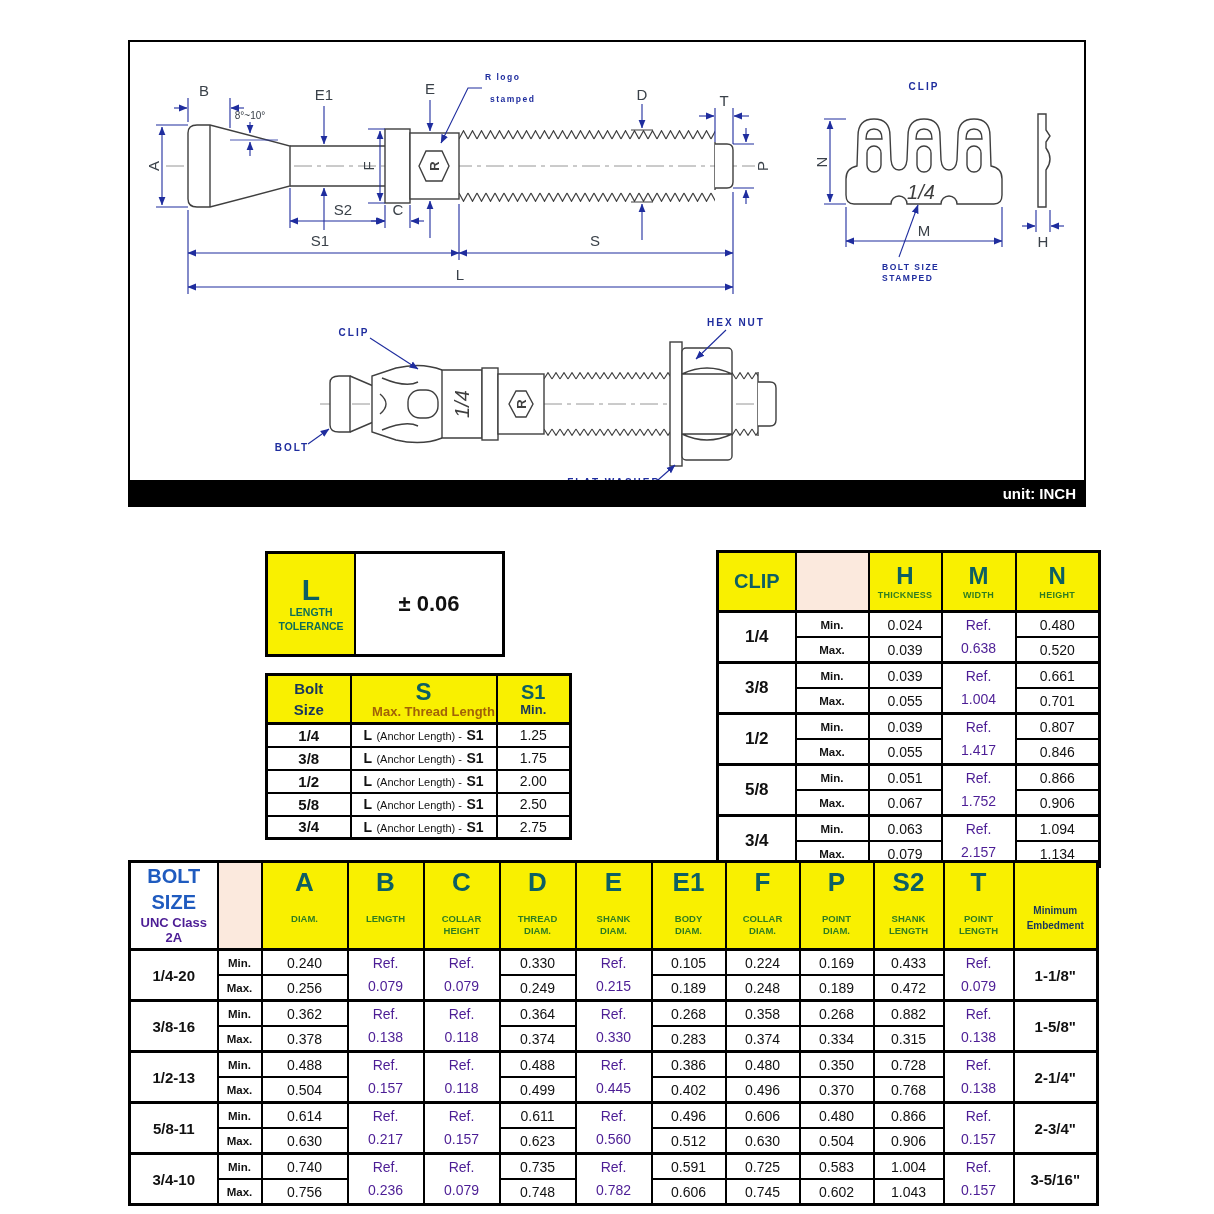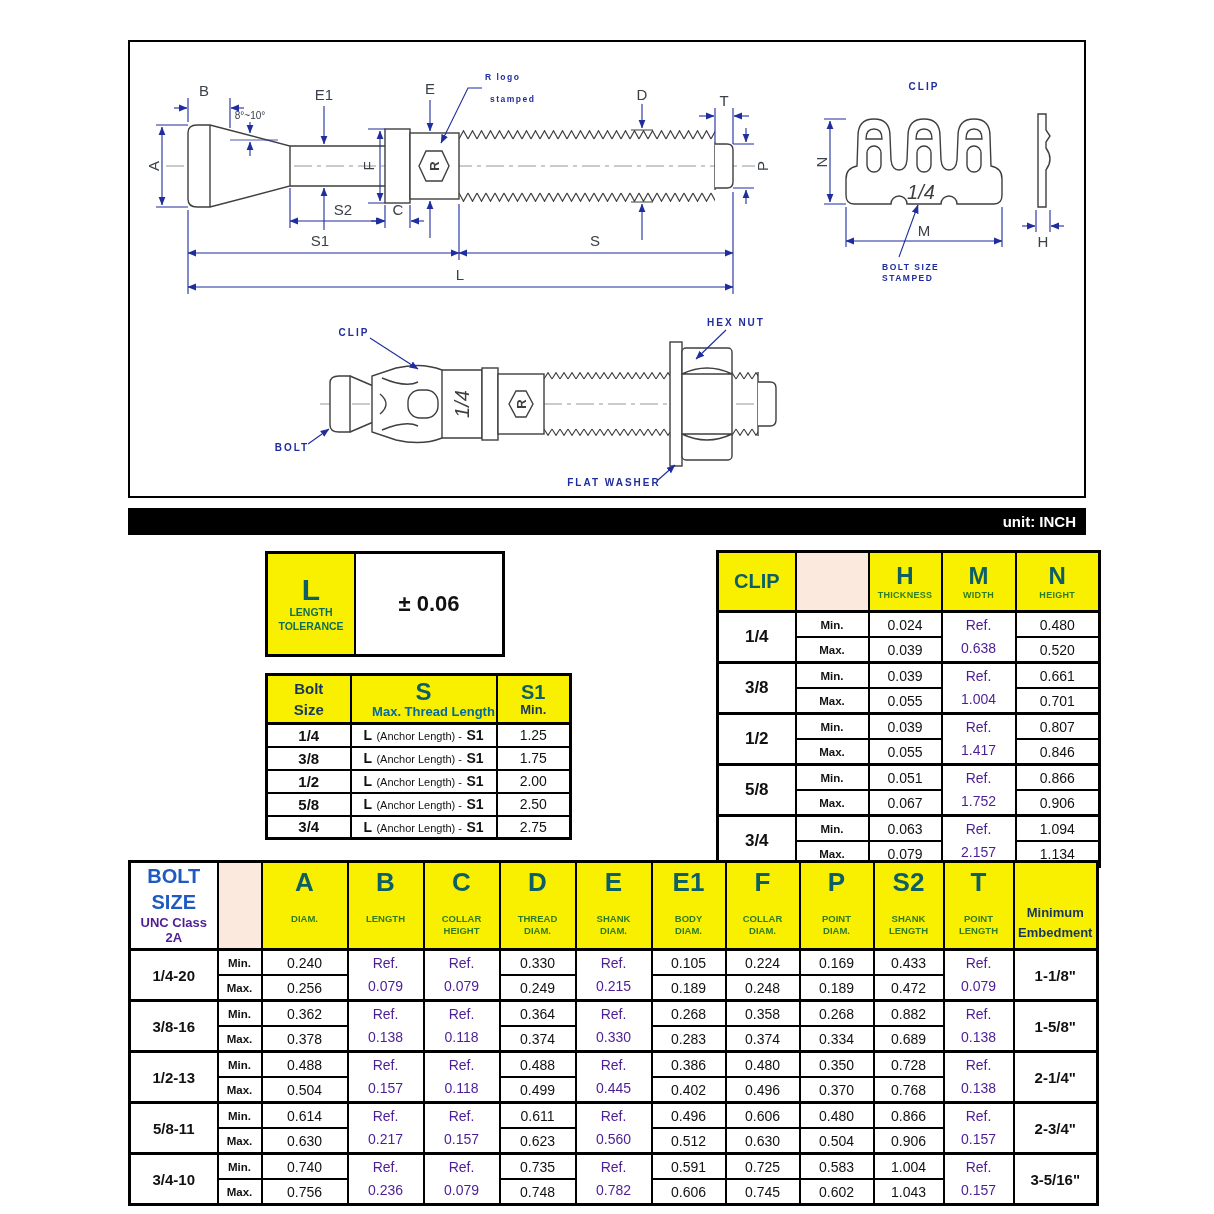--- a/index.html
+++ b/index.html
@@ -1,21 +1,21 @@
 <!DOCTYPE html>
 <html><head>
 <meta charset="utf-8">
 <style>
   html,body{margin:0;padding:0;background:#fff;}
   .page{position:relative;width:1214px;height:1214px;background:#fff;
         font-family:"Liberation Sans",sans-serif;color:#111;overflow:hidden;}
   .abs{position:absolute;}
   
   .drawing-box{left:128px;top:40px;width:958px;height:458px;border:2px solid #000;box-sizing:border-box;background:#fff;}
-  .unit-bar{left:128px;top:508px;width:958px;height:27px;background:#000;color:#fff;
+  .unit-bar{left:128px;top:480px;width:958px;height:27px;background:#000;color:#fff;
             font-weight:bold;font-size:15px;line-height:27px;text-align:right;
             padding-right:10px;box-sizing:border-box;}
   svg text{font-family:"Liberation Sans",sans-serif;}
   .dl{fill:#3a4149;font-size:15px;font-weight:500;}
   .dls{fill:#3a4149;font-size:10px;font-weight:500;}
   .co{fill:#1f2d9e;font-size:10px;font-weight:bold;letter-spacing:2px;}
   .nt{fill:#1f2d9e;font-size:8.5px;font-weight:bold;letter-spacing:1.5px;}
   .stamp{fill:#3f3f3f;font-size:20px;font-style:italic;font-weight:500;}
   .rmark{fill:#3f3f3f;font-size:13px;font-weight:bold;}
   
@@ -32,21 +32,21 @@
   .tol-table{left:265px;top:551px;}
   .tol-table table{border:3px solid #000;}
   .tol-sym{font-size:30px;font-weight:bold;color:#0d5f63;line-height:1.0;}
   .tol-cap{font-size:10.5px;font-weight:bold;color:#0d6e57;line-height:1.35;}
   .tol-val{font-size:22px;font-weight:bold;color:#111;}
   
   .s-table{left:265px;top:673px;}
   .s-table table{border:3px solid #000;}
   .navy{color:#17365d;}
   .teal{color:#0d5f63;}
-  .green{color:#0369a1;padding-left:20px;}
+  .green{color:#a16207;padding-left:20px;}
   .sth1{font-size:15px;font-weight:bold;line-height:1.4;}
   .ssym{font-size:24px;font-weight:bold;line-height:1.0;}
   .ssym2{font-size:20px;font-weight:bold;line-height:1.0;}
   .scap{font-size:13px;font-weight:bold;}
   .formula .fb{font-size:14px;font-weight:bold;}
   .formula .fm{font-size:11px;}
   
   .clip-table{left:716px;top:550px;}
   .clip-table table{border:3px solid #000;}
   .cliptitle{font-size:20px;font-weight:bold;color:#0d5f63;}
@@ -54,21 +54,21 @@
   .chcap{font-size:9px;font-weight:bold;color:#2f7d21;letter-spacing:.3px;}
   .clipsize{font-size:17px;font-weight:bold;color:#111;}
   
   .main-table{left:128px;top:860px;}
   .main-table table{border:3px solid #000;width:970px;}
   .mt-title{font-size:20px;font-weight:bold;color:#1f5bbf;line-height:1.3;}
   .mt-sub{font-size:13px;font-weight:bold;color:#4c1d95;}
   .ch{height:85px;vertical-align:top;}
   .ch .sym{font-size:26px;font-weight:bold;color:#0d5f63;margin-top:4px;height:34px;}
   .ch .cap{font-size:9.5px;font-weight:bold;color:#2f7d21;line-height:1.3;margin-top:12px;}
-  .embhdr{font-size:13px;font-weight:bold;color:#17365d;line-height:1.5;padding-top:40px;}
+  .embhdr{font-size:10px;font-weight:bold;color:#17365d;line-height:1.5;padding-top:40px;}
   .embcell{font-size:15px;font-weight:bold;color:#111;}
   tr.rmin td{border-top:3px solid #000;height:23px;}
   tr.rmax td{border-top:1px solid #000;height:23px;}
   .main-table th, .clip-table th, .s-table th{border-bottom:3px solid #000;}
 </style>
 </head>
 <body>
 
 <div class="page">
 
@@ -558,21 +558,21 @@
             </td>
         <td rowspan="2" class="embcell">1-5/8"</td>
       </tr>
       <tr class="rmax">
         <td class="mm">Max.</td>
         <td class="val">0.378</td>
         <td class="val">0.374</td>
         <td class="val">0.283</td>
         <td class="val">0.374</td>
         <td class="val">0.334</td>
-        <td class="val">0.689</td>
+        <td class="val">0.315</td>
       </tr>
 
       <tr class="rmin">
         <td rowspan="2" class="sizecell">1/2-13</td>
         <td class="mm">Min.</td>
         <td class="val">0.488</td>
         <td rowspan="2" class="refcell">
               <div>Ref.</div>
               <div>0.157</div>
             </td>

